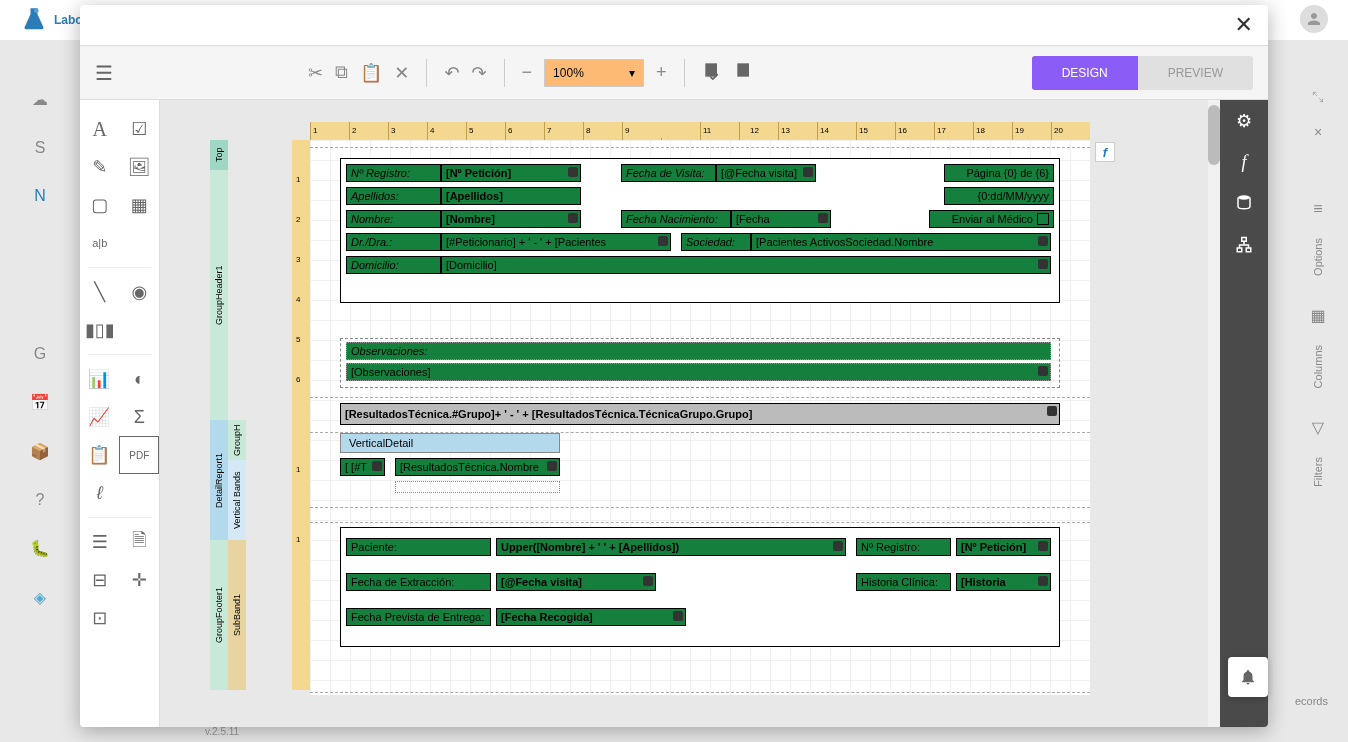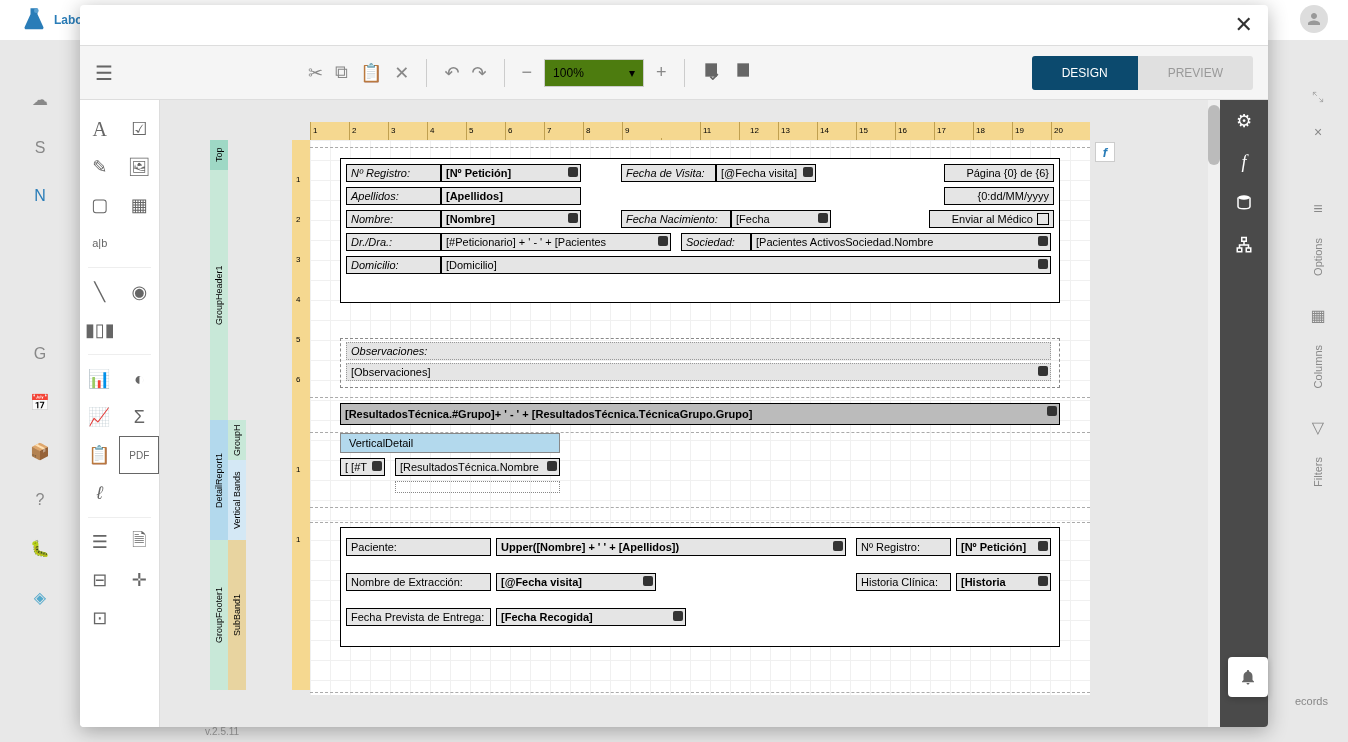--- a/index.html
+++ b/index.html
@@ -23,24 +23,24 @@
 .modal { position: absolute; top: 5px; left: 80px; right: 80px; bottom: 15px; background: #fff; border-radius: 4px; box-shadow: 0 4px 20px rgba(0,0,0,0.3); overflow: hidden; display: flex; flex-direction: column; }
 
 .modal-header { height: 40px; display: flex; justify-content: flex-end; align-items: center; padding: 0 15px; }
 .close-btn { font-size: 22px; cursor: pointer; color: #333; }
 
 .toolbar { height: 55px; background: #f5f5f5; border-top: 1px solid #ddd; border-bottom: 1px solid #ddd; display: flex; align-items: center; padding: 0 15px; gap: 15px; }
 .tb-menu { font-size: 20px; color: #666; cursor: pointer; }
 .tb-group { display: flex; gap: 12px; align-items: center; margin-left: 180px; }
 .tb-icon { color: #888; font-size: 18px; cursor: pointer; }
 .tb-sep { width: 1px; height: 28px; background: #ccc; margin: 0 5px; }
-.zoom-select { display: flex; align-items: center; border: 1px solid #ccc; background: #4d7c0f; height: 28px; padding: 0 8px; font-size: 12px; width: 100px; justify-content: space-between; }
+.zoom-select { display: flex; align-items: center; border: 1px solid #ccc; background: #fdba74; height: 28px; padding: 0 8px; font-size: 12px; width: 100px; justify-content: space-between; }
 .mode-tabs { margin-left: auto; display: flex; background: #e0e0e0; border-radius: 3px; overflow: hidden; }
 .mode-tab { padding: 10px 30px; font-size: 12px; color: #999; cursor: pointer; }
-.mode-tab.active { background: #0c4a6e; color: #fff; }
+.mode-tab.active { background: #8b5cf6; color: #fff; }
 
 .editor-body { flex: 1; display: flex; overflow: hidden; }
 
 .toolbox { width: 80px; background: #fff; border-right: 1px solid #ddd; display: flex; flex-direction: column; padding: 10px 0; overflow-y: auto; }
 .toolbox-row { display: flex; height: 38px; }
 .toolbox-item { width: 40px; display: flex; align-items: center; justify-content: center; color: #666; font-size: 18px; cursor: pointer; }
 .toolbox-sep { height: 1px; background: #eee; margin: 5px 8px; }
 
 .canvas-area { flex: 1; background: #e8e8e8; position: relative; overflow: auto; }
 .canvas-inner { position: absolute; top: 10px; left: 50px; }
@@ -57,21 +57,21 @@
 
 .ruler-h { position: absolute; top: 12px; left: 100px; height: 18px; background: #f5d890; display: flex; font-size: 8px; }
 .ruler-v { position: absolute; top: 30px; left: 82px; width: 18px; background: #f5d890; }
 .v-tick { position: absolute; left: 4px; font-size: 8px; }
 
 .design-surface { position: absolute; top: 30px; left: 100px; background: #fff; }
 .grid-bg { background-image: linear-gradient(#f0f0f0 1px, transparent 1px), linear-gradient(90deg, #f0f0f0 1px, transparent 1px); background-size: 20px 20px; }
 
 .report-band { position: relative; border-bottom: 1px dashed #aaa; }
 .report-box { position: absolute; border: 1px solid #000; background: #fff; }
-.field { position: absolute; border: 1px solid #000; font-size: 11px; padding: 2px 4px; background: #e5e5e5; display: flex; align-items: center; }
+.field { position: absolute; border: 1px solid #000; font-size: 11px; padding: 2px 4px; background: #15803d; display: flex; align-items: center; }
 .field-label { font-style: italic; }
 .field-value { font-weight: bold; }
 .field-binding { position: absolute; right: 2px; top: 2px; width: 10px; height: 10px; background: #333; border-radius: 2px; }
 
 .fx-btn { position: absolute; right: 5px; top: 32px; width: 20px; height: 20px; background: #fff; border: 1px solid #ccc; display: flex; align-items: center; justify-content: center; font-style: italic; color: #2a7db8; font-weight: bold; font-size: 13px; }
 
 .vdetail-header { background: #b3d9ed; padding: 3px 8px; font-size: 11px; border: 1px solid #888; }
 
 .right-panel { width: 48px; background: #4a4a4a; display: flex; flex-direction: column; align-items: center; padding-top: 10px; gap: 20px; }
 .rp-icon { color: #fff; font-size: 18px; cursor: pointer; }
@@ -338,21 +338,21 @@
           <div class="report-band" style="height:15px"></div>
 
           <div class="report-band" style="height:170px">
             <div class="report-box" style="left:30px;top:4px;width:720px;height:120px">
 
               <div class="field" style="left:5px;top:10px;width:145px">Paciente:</div>
               <div class="field field-value" style="left:155px;top:10px;width:350px">Upper([Nombre] + ' ' + [Apellidos])<span class="field-binding"></span></div>
               <div class="field" style="left:515px;top:10px;width:95px">Nº Registro:</div>
               <div class="field field-value" style="left:615px;top:10px;width:95px">[Nº Petición]<span class="field-binding"></span></div>
 
-              <div class="field" style="left:5px;top:45px;width:145px">Nombre de Extracción:</div>
+              <div class="field" style="left:5px;top:45px;width:145px">Fecha de Extracción:</div>
               <div class="field field-value" style="left:155px;top:45px;width:160px">[@Fecha visita]<span class="field-binding"></span></div>
               <div class="field" style="left:515px;top:45px;width:95px">Historia Clínica:</div>
               <div class="field field-value" style="left:615px;top:45px;width:95px">[Historia<span class="field-binding"></span></div>
 
               <div class="field" style="left:5px;top:80px;width:145px">Fecha Prevista de Entrega:</div>
               <div class="field field-value" style="left:155px;top:80px;width:190px">[Fecha Recogida]<span class="field-binding"></span></div>
             </div>
           </div>
         </div>
 

